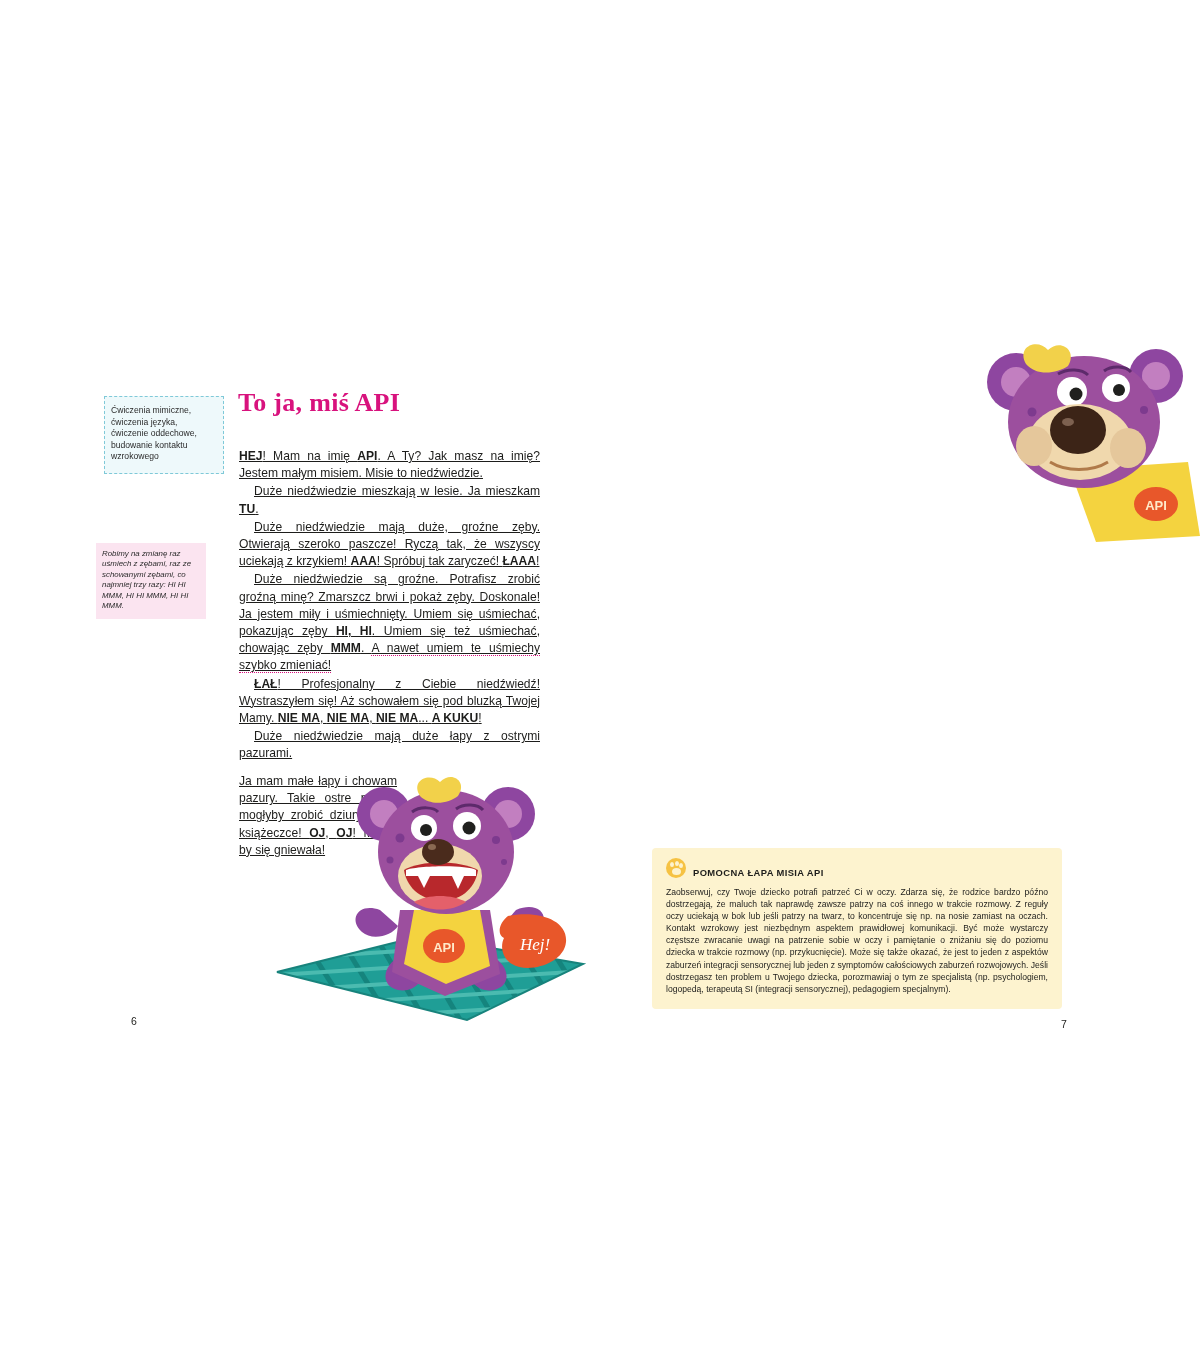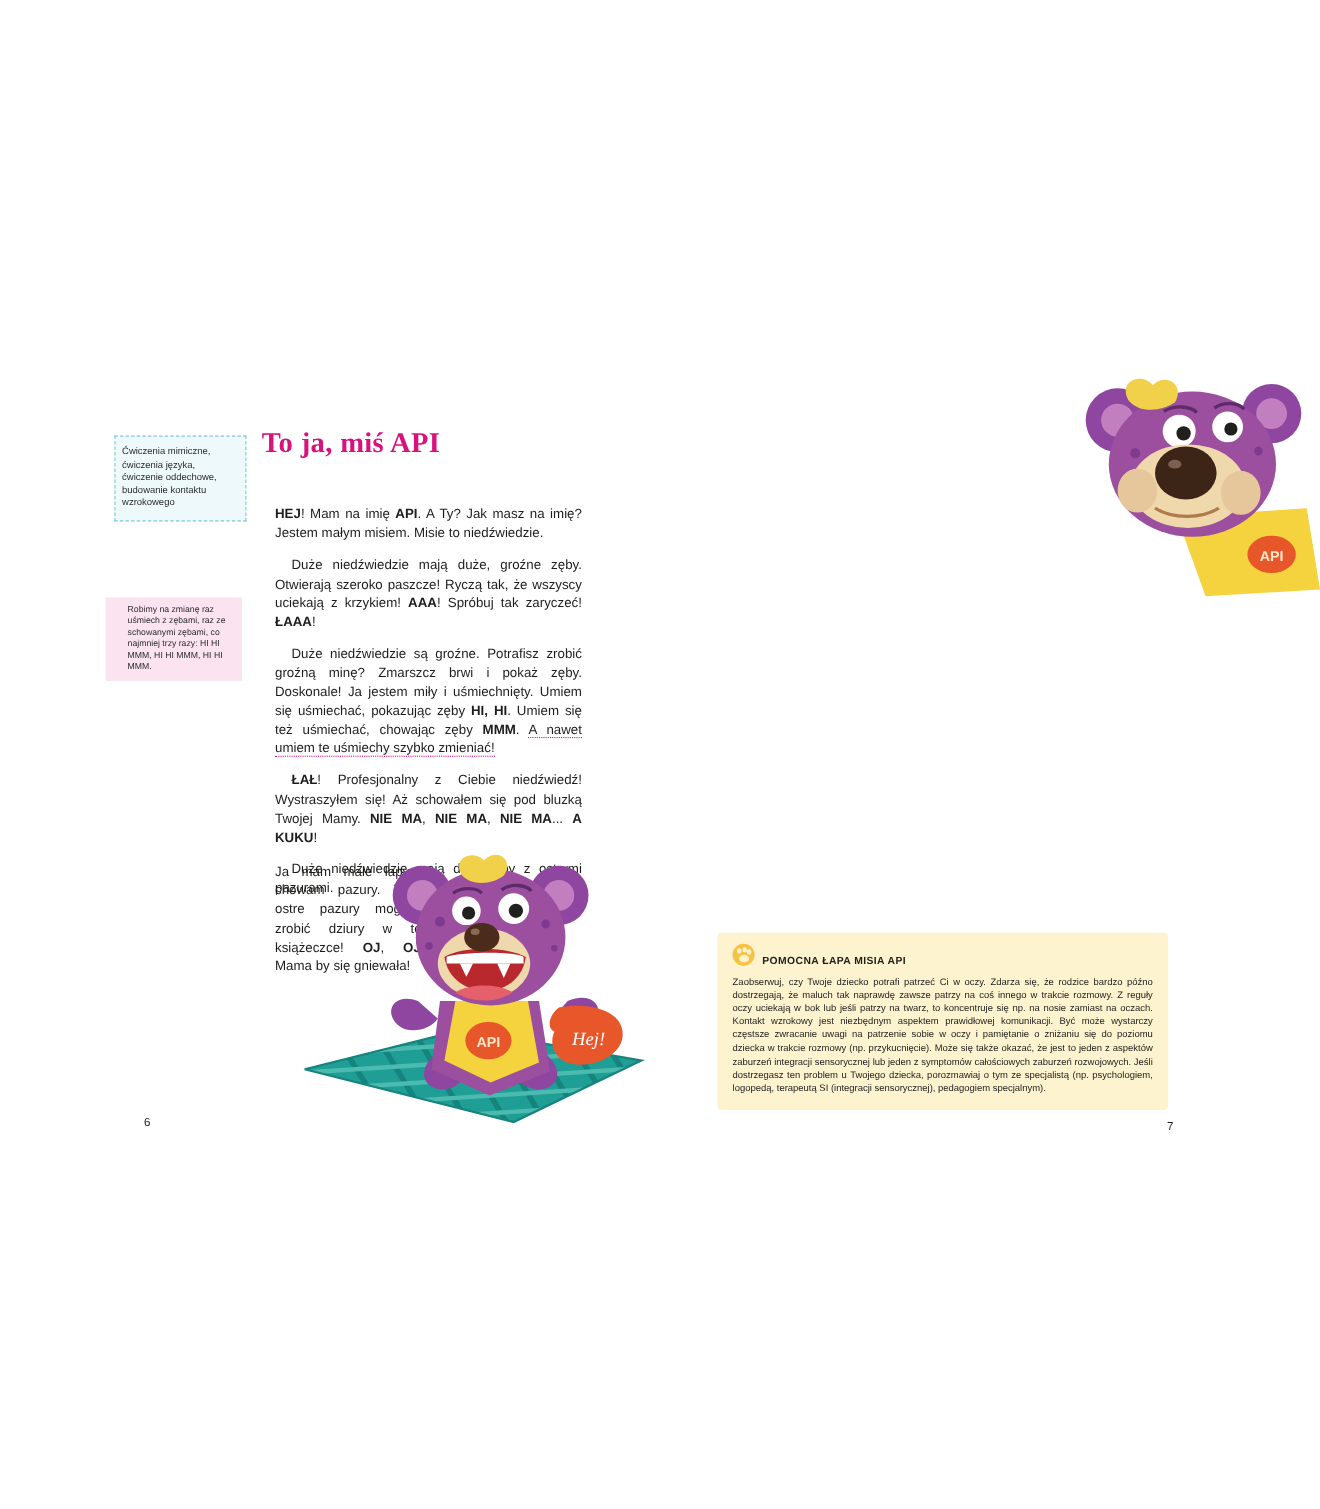--- a/index.html
+++ b/index.html
@@ -36,21 +36,21 @@
     letter-spacing: 0.3px;
   }
 
   .body-col {
     position: absolute;
     font-size: 12.1px;
     line-height: 17.2px;
     text-align: justify;
     color: #1d1d1b;
   }
-  .body-col p { margin: 12px; text-indent: 15px; }
+  .body-col p { margin: 1px; text-indent: 15px; text-decoration: underline; }
   .body-col p.noindent { text-indent: 0; }
   .body-col b { font-weight: bold; }
   .u-dots { border-bottom: 1px dotted #d8127d; }
 
   #left-text { left: 238px; top: 447px; width: 303px; }
   #left-text-narrow { left: 238px; top: 772px; width: 160px; }
 
   
   .tip-dashed {
     position: absolute;
@@ -61,24 +61,25 @@
     background: #eef9fb;
     font-size: 8.6px;
     line-height: 11.6px;
     color: #2b2b2b;
   }
   
   .tip-pink {
     position: absolute;
     left: 96px; top: 543px;
     width: 98px;
-    padding: 6px 6px 8px 20px;
+    padding: 6px 6px 8px 6px;
     background: #fbe4f0;
     font-size: 7.9px;
     line-height: 10.4px;
+    font-style: italic;
     color: #2b2b2b;
   }
 
   .folio {
     position: absolute;
     font-size: 10.5px;
     color: #1d1d1b;
   }
   #folio-left { left: 131px; top: 1015px; }
   #folio-right { left: 1061px; top: 1018px; }
@@ -159,20 +160,21 @@
     </div>
 
     <div class="tip-pink">
       <span>Robimy na zmianę raz uśmiech z zębami, raz ze schowanymi zębami, co najmniej trzy razy: HI HI MMM, HI HI MMM, HI HI MMM.</span>
     </div>
 
     <div class="title">To ja, miś API</div>
 
     <div class="body-col" id="left-text">
       <p class="noindent"><b>HEJ</b>! Mam na imię <b>API</b>. A Ty? Jak masz na imię? Jestem małym misiem. Misie to niedźwiedzie.</p>
+      <p>Duże niedźwiedzie mieszkają w lesie. Ja mieszkam <b>TU</b>.</p>
       <p>Duże niedźwiedzie mają duże, groźne zęby. Otwierają szeroko paszcze! Ryczą tak, że wszyscy uciekają z krzykiem! <b>AAA</b>! Spróbuj tak zaryczeć! <b>ŁAAA</b>!</p>
       <p>Duże niedźwiedzie są groźne. Potrafisz zrobić groźną minę? Zmarszcz brwi i pokaż zęby. Doskonale! Ja jestem miły i uśmiechnięty. Umiem się uśmiechać, pokazując zęby <b>HI, HI</b>. Umiem się też uśmiechać, chowając zęby <b>MMM</b>. <span class="u-dots">A nawet umiem te uśmiechy szybko zmieniać!</span></p>
       <p><b>ŁAŁ</b>! Profesjonalny z Ciebie niedźwiedź! Wystraszyłem się! Aż schowałem się pod bluzką Twojej Mamy. <b>NIE MA</b>, <b>NIE MA</b>, <b>NIE MA</b>... <b>A KUKU</b>!</p>
       <p>Duże niedźwiedzie mają duże łapy z ostrymi pazurami.</p>
     </div>
 
     <div class="body-col" id="left-text-narrow">
       <p class="noindent">Ja mam małe łapy i chowam pazury. Takie ostre pazury mogłyby zrobić dziury w tej książeczce! <b>OJ</b>, <b>OJ</b>! Mama by się gniewała!</p>
     </div>
 

